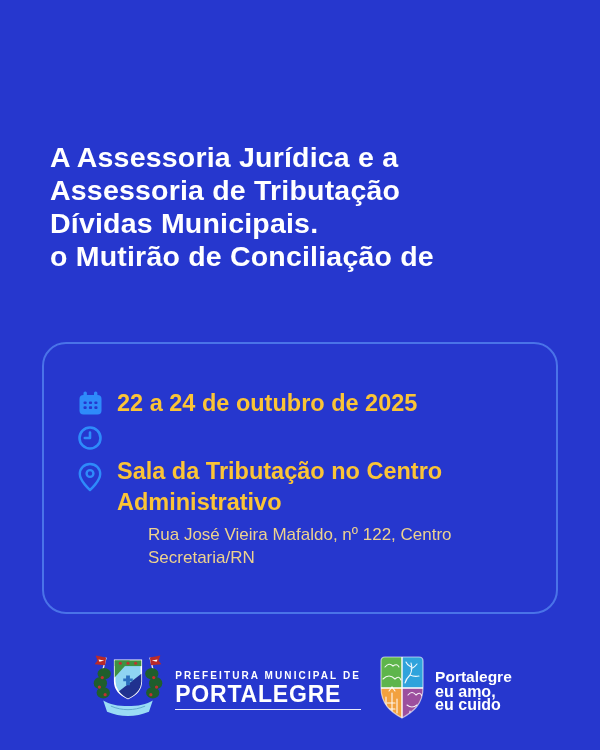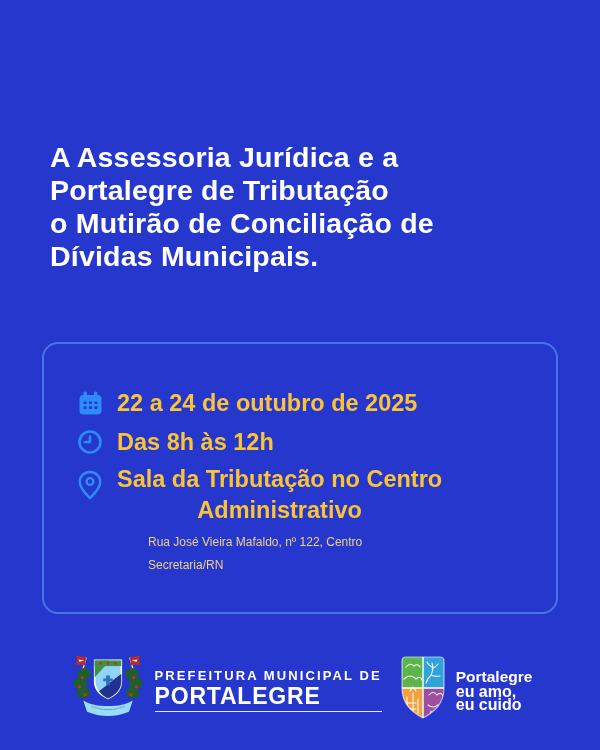--- a/index.html
+++ b/index.html
@@ -6,56 +6,56 @@
   body{width:600px;height:750px;overflow:hidden;font-family:"Liberation Sans",sans-serif;}
   .poster{position:relative;width:600px;height:750px;background:#2637CE;text-decoration:underline;}
 
   
   .headline{position:absolute;left:50px;top:141px;color:#FFFFFF;font-weight:700;
             font-size:28.5px;line-height:33px;letter-spacing:0.2px;}
   .headline div{white-space:nowrap;}
 
   
   .info-box{position:absolute;left:42px;top:342px;width:516px;height:272px;
-            border:2px solid #4A73E8;border-radius:16px;box-sizing:border-box;
+            border:2px solid #4A73E8;border-radius:24px;box-sizing:border-box;
             padding:42px 0 0 31px;}
   .info-row{display:flex;align-items:center;margin-bottom:5px;}
-  .info-row.loc{align-items:flex-start;text-align:center;}
+  .info-row.loc{align-items:flex-start;}
   .icon-cell{width:30px;min-width:30px;display:flex;justify-content:center;margin-right:12px;}
   .info-row.loc .icon-cell{margin-top:6px;}
   .info-text{color:#FBC436;font-weight:700;font-size:23.5px;line-height:34px;white-space:nowrap;}
   .info-text.multiline{line-height:31px;}
   .address{margin-left:73px;margin-top:4px;color:#EDD28E;font-weight:400;
-           font-size:12px;line-height:23px;}
+           font-size:17px;line-height:23px;}
   .address div{white-space:nowrap;}
 
   
   .footer{position:absolute;left:0;right:0;top:652px;display:flex;justify-content:center;
           align-items:center;gap:16px;}
   .logo-left{display:flex;align-items:center;gap:7px;}
   .pref-text{display:flex;flex-direction:column;color:#FFFFFF;}
-  .pref-small{font-size:13px;font-weight:700;letter-spacing:2.1px;white-space:nowrap;
+  .pref-small{font-size:10px;font-weight:700;letter-spacing:2.1px;white-space:nowrap;
               margin-bottom:1px;}
   .pref-name{font-size:23px;font-weight:700;letter-spacing:0.8px;line-height:24px;white-space:nowrap;}
   .pref-rule{height:1.5px;background:#FFFFFF;margin-top:3px;width:100%;opacity:.9;}
   .logo-right{display:flex;align-items:center;gap:8px;}
   .brand-text{display:flex;flex-direction:column;color:#FFFFFF;font-weight:700;}
   .brand-name{font-size:15.5px;line-height:16px;white-space:nowrap;}
   .brand-tag{font-size:16px;line-height:13.5px;white-space:nowrap;}
 </style>
 </head>
 <body>
 
 <div class="poster">
 
   <div class="headline">
     <div>A Assessoria Jurídica e a</div>
-    <div>Portalegre de Tributação</div>
+    <div>Assessoria de Tributação</div>
+    <div>Dívidas Municipais.</div>
     <div>o Mutirão de Conciliação de</div>
-    <div>Dívidas Municipais.</div>
   </div>
 
   <div class="info-box">
 
     <div class="info-row">
       <span class="icon-cell">
         <svg width="27" height="27" viewBox="0 0 27 27">
           <rect x="2.5" y="5" width="22" height="19.5" rx="4" fill="#2E8BFA"></rect>
           <rect x="6.5" y="1.5" width="3.4" height="6" rx="1.6" fill="#2E8BFA"></rect>
           <rect x="17" y="1.5" width="3.4" height="6" rx="1.6" fill="#2E8BFA"></rect>
@@ -72,21 +72,20 @@
       <span class="info-text">22 a 24 de outubro de 2025</span>
     </div>
 
     <div class="info-row">
       <span class="icon-cell">
         <svg width="26" height="26" viewBox="0 0 26 26">
           <circle cx="13" cy="13" r="10.5" fill="none" stroke="#2E8BFA" stroke-width="2.6"></circle>
           <path d="M13 7.5 V13 H7.8" fill="none" stroke="#2E8BFA" stroke-width="2.6" stroke-linecap="round" stroke-linejoin="round"></path>
         </svg>
       </span>
-      <span class="info-text">Das 8h às 12h</span>
     </div>
 
     <div class="info-row loc">
       <span class="icon-cell">
         <svg width="26" height="30" viewBox="0 0 26 30">
           <path d="M13 2 C7.2 2 2.8 6.4 2.8 12 C2.8 19 13 28 13 28 C13 28 23.2 19 23.2 12 C23.2 6.4 18.8 2 13 2 Z" fill="none" stroke="#2E8BFA" stroke-width="2.4" stroke-linejoin="round"></path>
           <circle cx="13" cy="11.5" r="3.4" fill="none" stroke="#2E8BFA" stroke-width="2.4"></circle>
         </svg>
       </span>
       <span class="info-text multiline">

